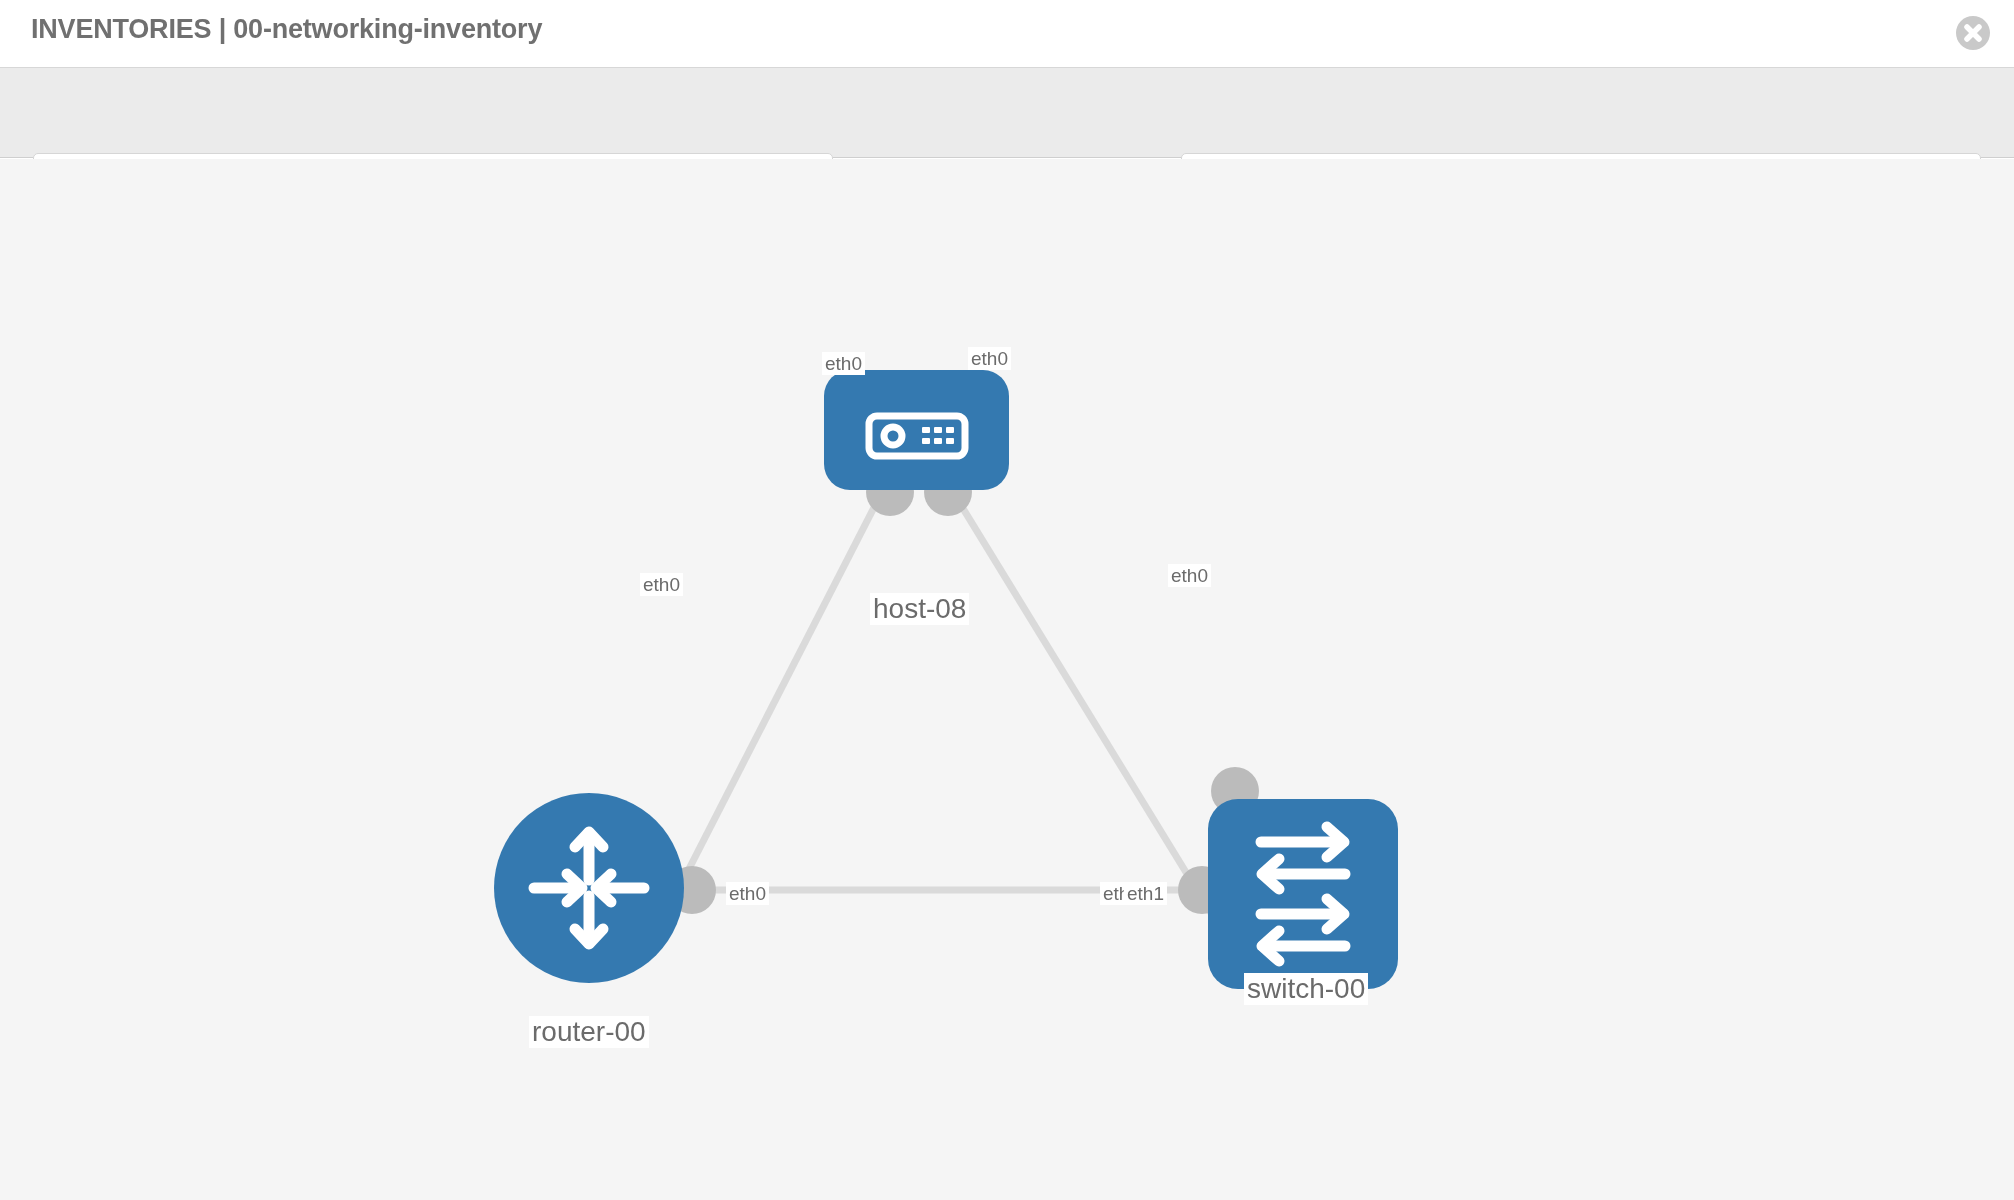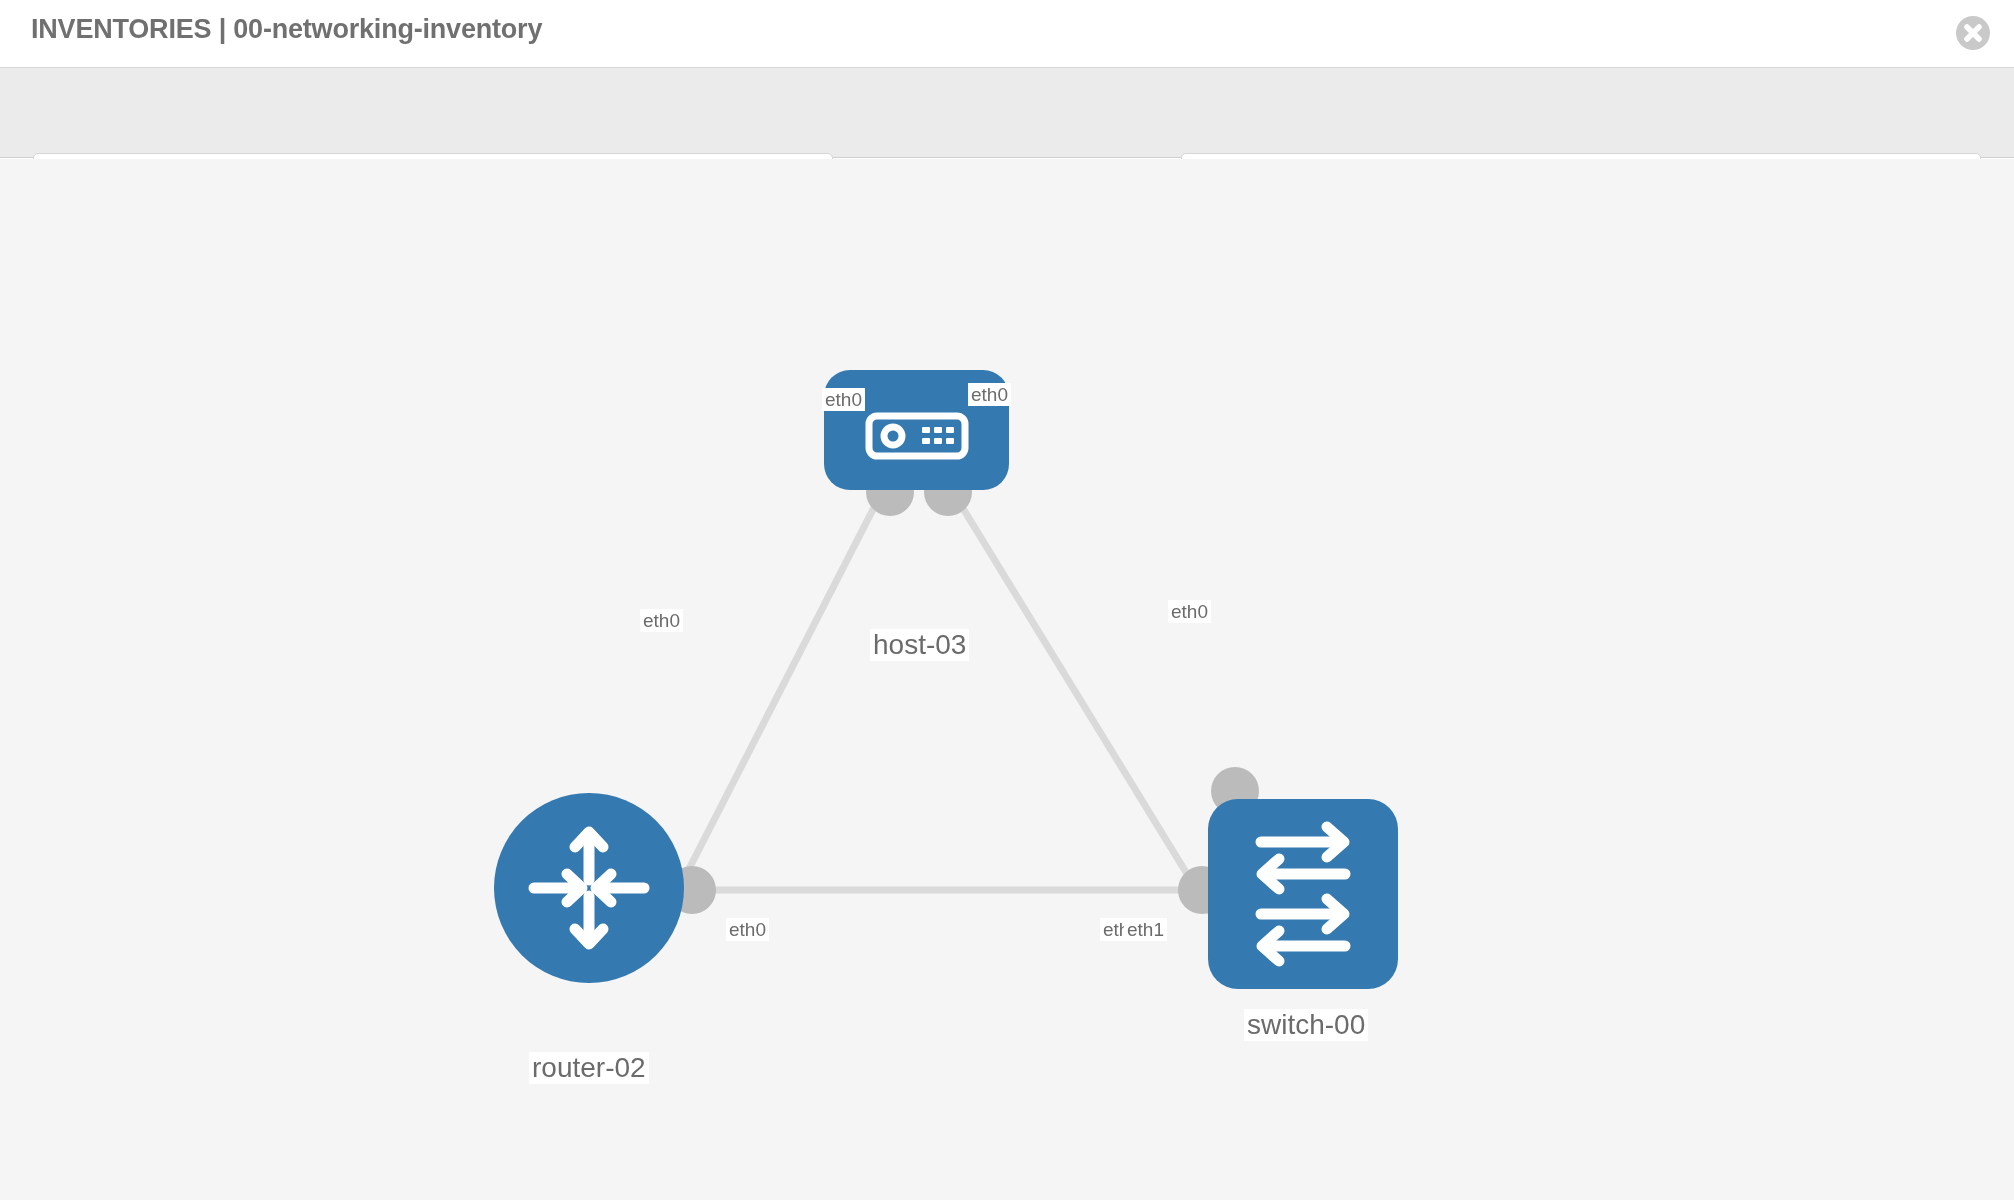--- a/index.html
+++ b/index.html
@@ -89,21 +89,20 @@
   }
   #topology-svg { position: absolute; left: 0; top: 0; }
 
   
   .node-label, .edge-label {
     position: absolute;
     background: #ffffff;
     color: #6b6b6b;
     white-space: nowrap;
     line-height: 1;
-    margin-top: 36px;
   }
   .node-label { font-size: 28px; padding: 2px 3px; }
   .edge-label { font-size: 19px; padding: 2px 3px; }
 </style>
 </head>
 <body>
 
 <div id="app">
 
   <div id="header">
@@ -227,20 +226,20 @@
 
     <div class="edge-label" style="left:640px; top:414px;">eth0</div>
 
     <div class="edge-label" style="left:1168px; top:405px;">eth0</div>
 
     <div class="edge-label" style="left:726px; top:723px;">eth0</div>
 
     <div class="edge-label" style="left:1100px; top:723px;">eth0</div>
     <div class="edge-label" style="left:1124px; top:723px;text-align:right;">eth1</div>
 
-    <div class="node-label" style="left:870px; top:434px;">host-03</div>
-
-    <div class="node-label" style="left:529px; top:857px;">router-02</div>
+    <div class="node-label" style="left:870px; top:434px;">host-08</div>
+
+    <div class="node-label" style="left:529px; top:857px;">router-00</div>
 
     <div class="node-label" style="left:1244px; top:814px;">switch-00</div>
 
   </div>
 </div>
 
 </body></html>

